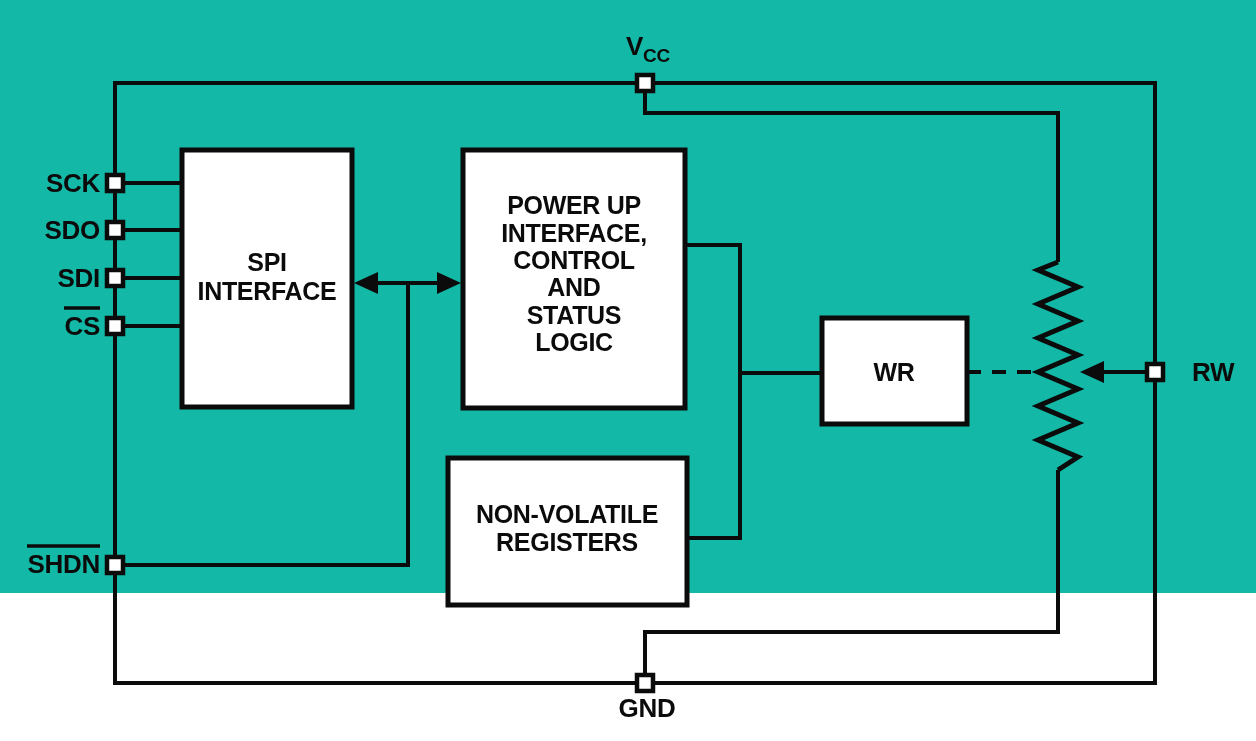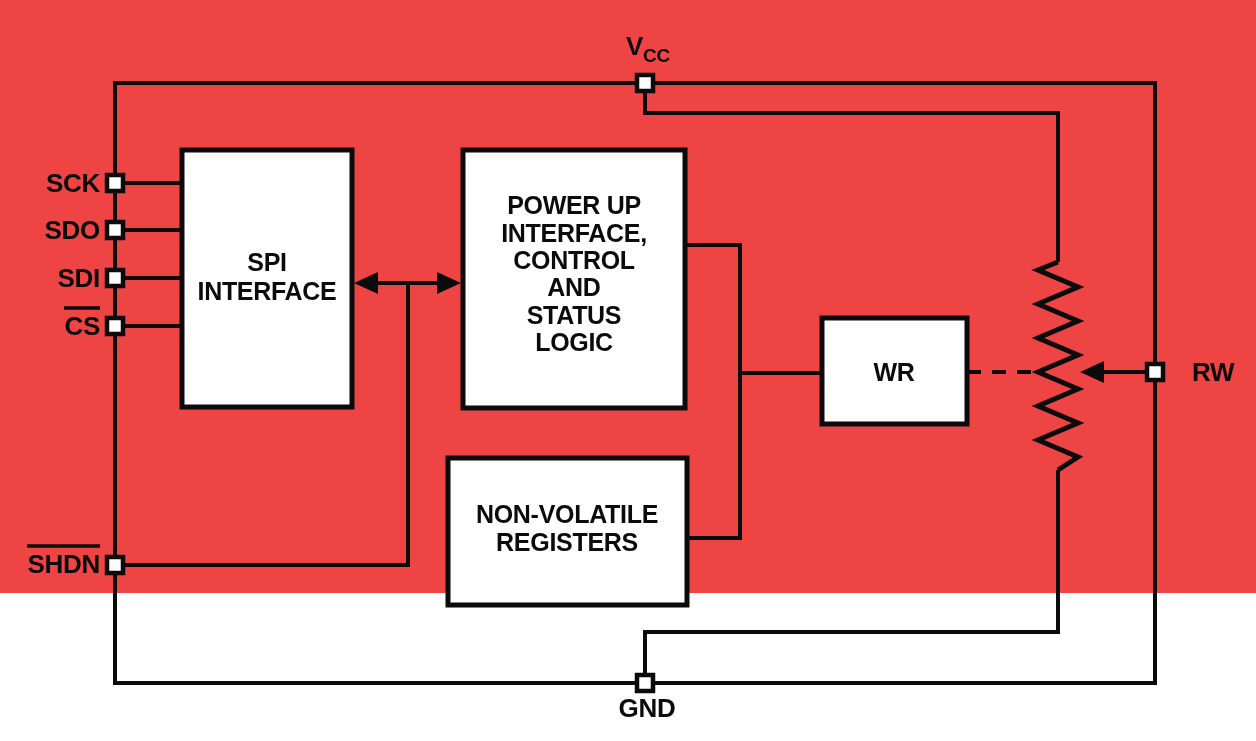--- a/index.html
+++ b/index.html
@@ -7,21 +7,21 @@
     padding: 0;
     background: #ffffff;
     width: 1256px;
     height: 741px;
     overflow: hidden;
   }
   .stage {
     position: relative;
     width: 1256px;
     height: 593px;
-    background: #ef4444;
+    background: #14b8a6;
   }
   svg { display: block; }
   .wire {
     stroke: #0b0b0b;
     fill: none;
     stroke-width: 4;
   }
   .wire-thick { stroke-width: 5; }
   .dashed { stroke-dasharray: 14 11; }
   .block {

